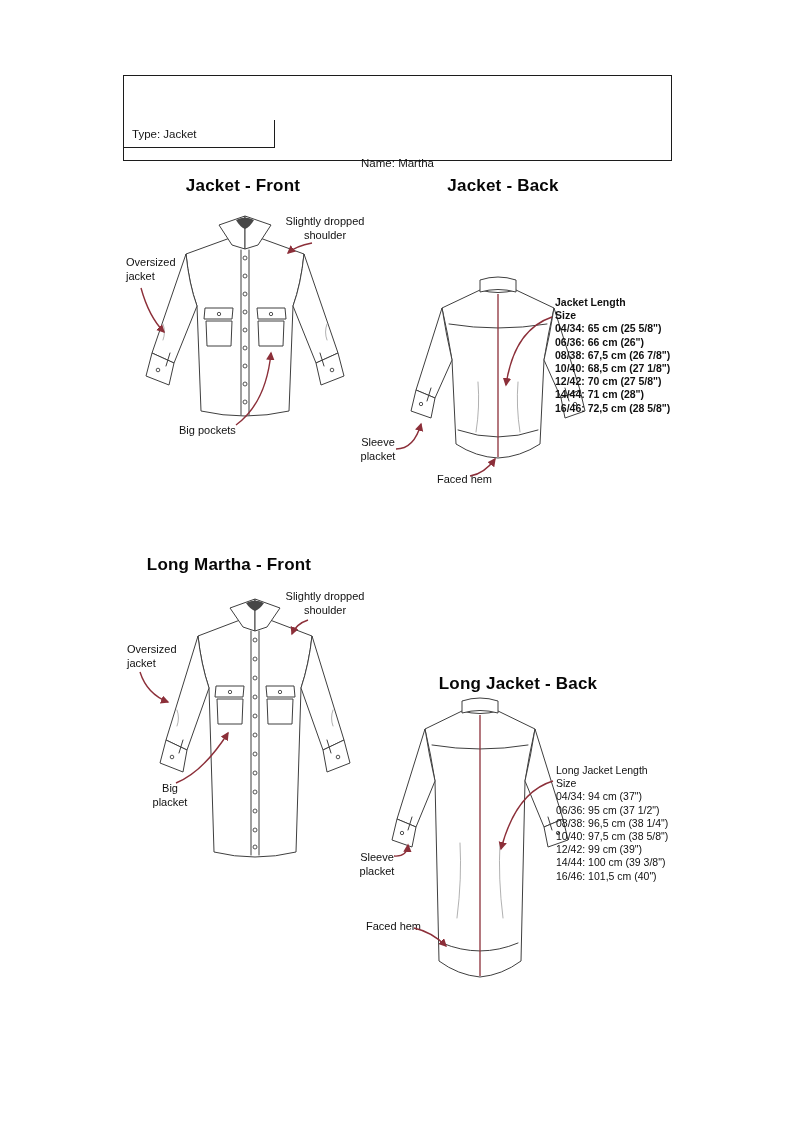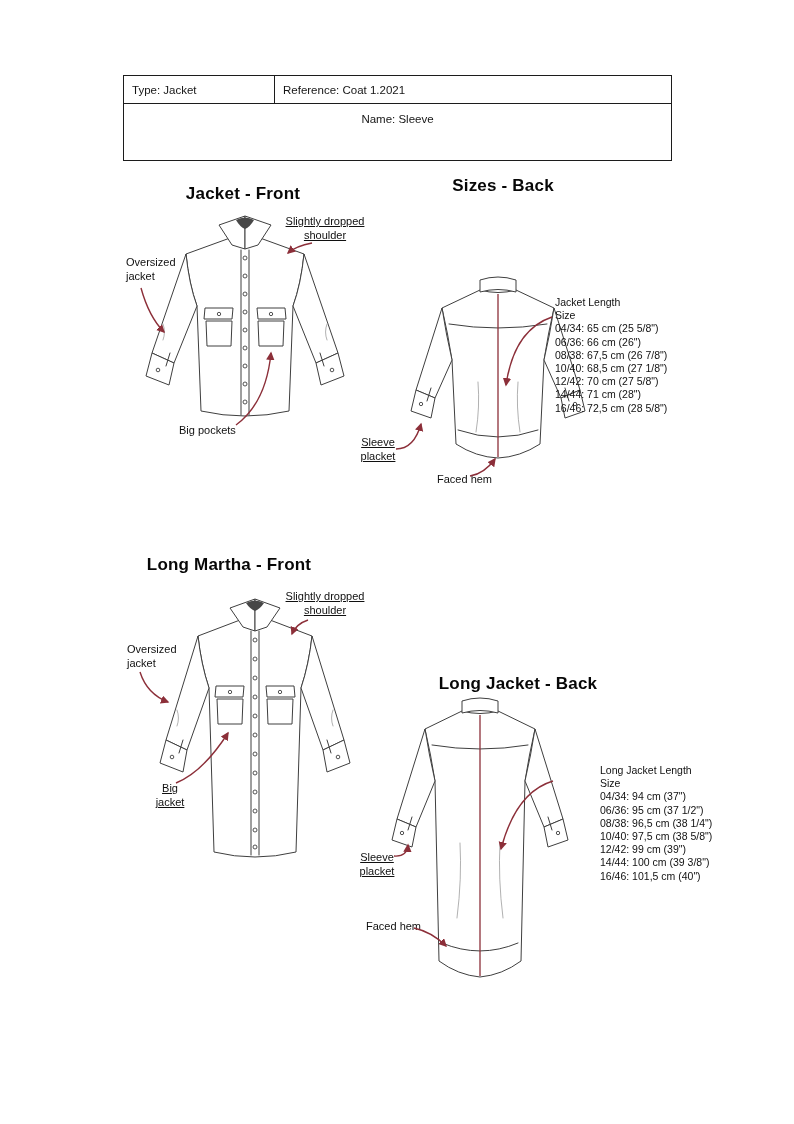--- a/index.html
+++ b/index.html
@@ -6,30 +6,30 @@
   * { margin:0; padding:0; box-sizing:border-box; }
   html,body { background:#fff; }
   body { width:794px; height:1124px; font-family:"Liberation Sans",sans-serif; color:#111; }
   .page { position:relative; width:794px; height:1124px; background:#fff; overflow:hidden; }
 
   
   .hdr { position:absolute; left:123px; top:75px; width:549px; height:86px; border:1px solid #1c1c1c; display:flex; background:#fff; }
   .logo-cell { width:171px; border-right:1px solid #1c1c1c; display:flex; flex-direction:column; align-items:center; justify-content:center; gap:5px; }
   .brand-name { font-family:"DejaVu Serif",serif; font-size:15px; letter-spacing:1px; color:#1d1d1d; }
   .brand-sub { font-family:"DejaVu Serif",serif; font-size:8px; letter-spacing:3.5px; color:#2e2e2e; }
-  .meta { flex:1; display:grid; grid-template-columns:151px 1fr; grid-template-rows:28px 30px 1fr; }
+  .meta { flex:1; display:grid; grid-template-columns:151px 1fr; grid-template-rows:28px 30px 1fr;margin-top:44px; }
   .cell { font-size:11.5px; color:#151515; display:flex; align-items:center; padding-left:8px; }
   .cb { border-bottom:1px solid #1c1c1c; }
   .cr { border-right:1px solid #1c1c1c; }
   .cell.name { grid-column:1 / span 2; justify-content:center; padding-left:0; }
 
   .title { position:absolute; transform:translateX(-50%); font-weight:700; font-size:17px; letter-spacing:.2px; color:#070707; white-space:nowrap; }
 
   .ann { position:absolute; font-size:11px; line-height:1.25; color:#101010; white-space:pre-line; }
-  .ac { text-align:center;text-decoration:underline; }
+  .ac { text-align:center; }
 
   .size-block { position:absolute; font-size:10.5px; line-height:13.2px; color:#101010; width:130px; }
 
   .drawing { position:absolute; }
   svg .ol { fill:#fff; stroke:var(--line); stroke-width:1; stroke-linejoin:round; }
   svg .ln { fill:none; stroke:var(--line); stroke-width:1; stroke-linecap:round; }
   svg .thin { fill:none; stroke:#8f8f8f; stroke-width:.7; stroke-linecap:round; }
   svg .btn { fill:#fff; stroke:var(--line); stroke-width:.9; }
   svg .dark { fill:#474747; stroke:none; }
   svg .red { fill:none; stroke:var(--accent); stroke-width:1.3; }
@@ -37,27 +37,26 @@
   .arrow-path { fill:none; stroke:var(--accent); stroke-width:1.4; }
 </style>
 </head>
 <body>
 
 <div class="page">
 
   <div class="hdr">
     <div class="meta">
       <div class="cell cb cr">Type: Jacket</div>
-      <div class="cell cb">Reference: Coat 1.2021</div>
-      <div class="cell name">Name: Sleeve</div>
+      <div class="cell name">Name: Martha</div>
     </div>
   </div>
 
-  <div class="title" style="left:243px; top:184px;">Jacket - Front</div>
-  <div class="title" style="left:503px; top:176px;">Sizes - Back</div>
+  <div class="title" style="left:243px; top:176px;">Jacket - Front</div>
+  <div class="title" style="left:503px; top:176px;">Jacket - Back</div>
   <div class="title" style="left:229px; top:555px;">Long Martha - Front</div>
   <div class="title" style="left:518px; top:674px;">Long Jacket - Back</div>
 
   <svg class="drawing" style="left:133px; top:206px;" width="225" height="245" viewBox="0 0 225 245">
     <g>
       <path class="ol" d="M 97 32 L 53 48 Q 56 78 64 100 L 68 205 Q 112 215 156 205 L 160 100 Q 168 78 171 48 L 127 32 Q 112 38 97 32 Z"></path>
     </g>
     <g>
       <path class="ol" d="M 53 48 L 19 147 L 41 157 L 64 100 Q 56 78 53 48 Z"></path>
       <path class="ol" d="M 19 147 L 13 170 L 36 179 L 41 157 Z"></path>
@@ -192,43 +191,43 @@
     </g>
     <path class="red" d="M 95 22 L 95 283"></path>
   </svg>
 
   <div class="ann ac" style="left:272px; top:215px; width:106px;">Slightly dropped
 shoulder</div>
   <div class="ann" style="left:126px; top:256px;">Oversized
 jacket</div>
   <div class="ann" style="left:179px; top:424px;">Big pockets</div>
 
-  <div class="size-block" style="left:555px; top:296px;">
+  <div class="size-block" style="left:555px; top:296px;font-weight:bold;">
     <div>Jacket Length</div>
     <div>Size</div>
     <div>04/34: 65 cm (25 5/8")</div>
     <div>06/36: 66 cm (26")</div>
     <div>08/38: 67,5 cm (26 7/8")</div>
     <div>10/40: 68,5 cm (27 1/8")</div>
     <div>12/42: 70 cm (27 5/8")</div>
     <div>14/44: 71 cm (28")</div>
     <div>16/46: 72,5 cm (28 5/8")</div>
   </div>
   <div class="ann ac" style="left:350px; top:436px; width:56px;">Sleeve
 placket</div>
   <div class="ann" style="left:437px; top:473px;">Faced hem</div>
 
   <div class="ann ac" style="left:272px; top:590px; width:106px;">Slightly dropped
 shoulder</div>
   <div class="ann" style="left:127px; top:643px;">Oversized
 jacket</div>
   <div class="ann ac" style="left:143px; top:782px; width:54px;">Big
-jacket</div>
-
-  <div class="size-block" style="left:556px; top:764px;margin-left:44px;">
+placket</div>
+
+  <div class="size-block" style="left:556px; top:764px;">
     <div>Long Jacket Length</div>
     <div>Size</div>
     <div>04/34: 94 cm (37")</div>
     <div>06/36: 95 cm (37 1/2")</div>
     <div>08/38: 96,5 cm (38 1/4")</div>
     <div>10/40: 97,5 cm (38 5/8")</div>
     <div>12/42: 99 cm (39")</div>
     <div>14/44: 100 cm (39 3/8")</div>
     <div>16/46: 101,5 cm (40")</div>
   </div>

